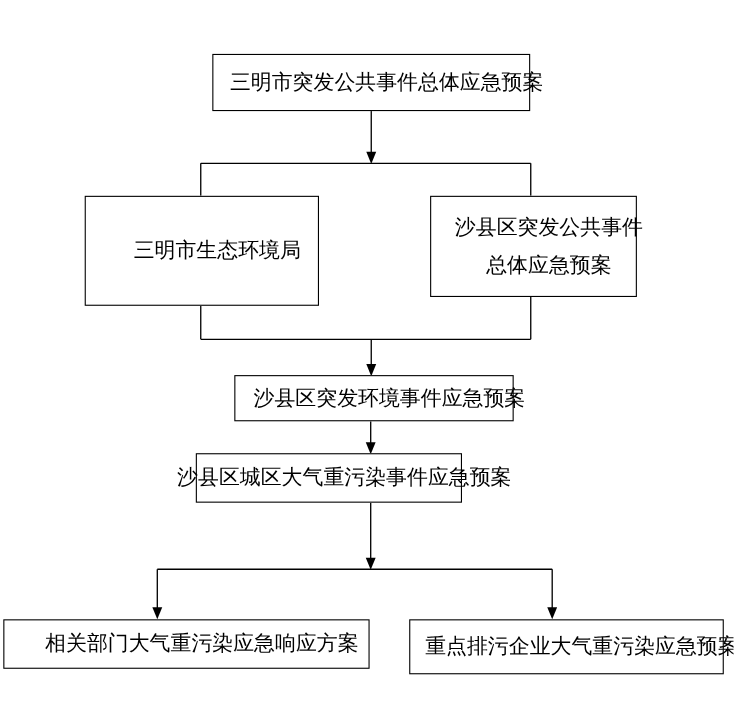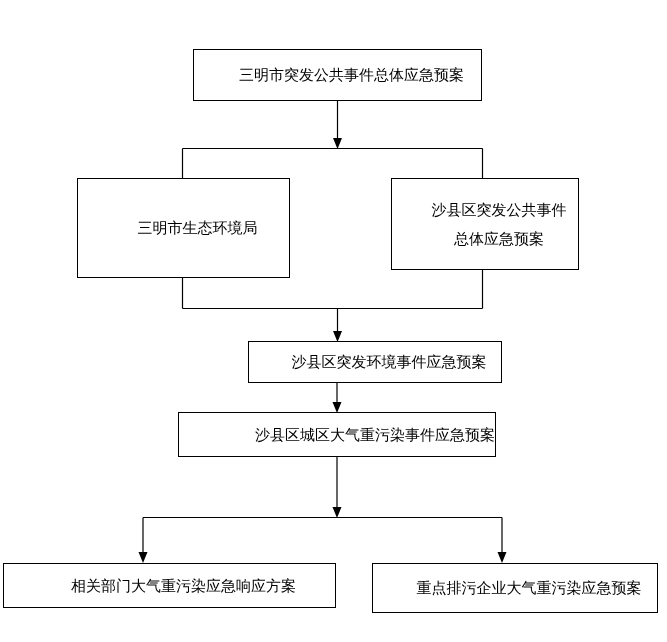--- a/index.html
+++ b/index.html
@@ -25,21 +25,21 @@
   }
   .box {
     position: absolute;
     border: 1px solid #000000;
     background: #ffffff;
     display: flex;
     flex-direction: column;
     align-items: center;
     justify-content: center;
     text-align: center;
-    font-size: 15px;
+    font-size: 19px;
     line-height: 1.2;
     box-sizing: border-box;
     white-space: nowrap;
     padding-left: 28px;
   }
   .box.multi { row-gap: 30px; }
   .box.multi.tight { row-gap: 11px; }
 </style>
 </head>
 <body>
@@ -82,25 +82,25 @@
 
   <div class="box multi" style="left:77px; top:178px; width:213px; height:100px;">
     <span>三明市生态环境局</span>
   </div>
 
   <div class="box multi tight" style="left:391px; top:178px; width:188px; height:92px;">
     <span>沙县区突发公共事件</span>
     <span>总体应急预案</span>
   </div>
 
-  <div class="box single" style="left:213px; top:341px; width:254px; height:42px;margin-left:35px;">
+  <div class="box single" style="left:213px; top:341px; width:254px; height:42px;">
     <span>沙县区突发环境事件应急预案</span>
   </div>
 
-  <div class="box single" style="left:178px; top:412px; width:318px; height:45px;align-items:flex-end;">
+  <div class="box single" style="left:178px; top:412px; width:242px; height:45px;">
     <span>沙县区城区大气重污染事件应急预案</span>
   </div>
 
   <div class="box single" style="left:3px; top:563px; width:333px; height:45px;">
     <span>相关部门大气重污染应急响应方案</span>
   </div>
 
   <div class="box single" style="left:372px; top:563px; width:286px; height:50px;">
     <span>重点排污企业大气重污染应急预案</span>
   </div>

